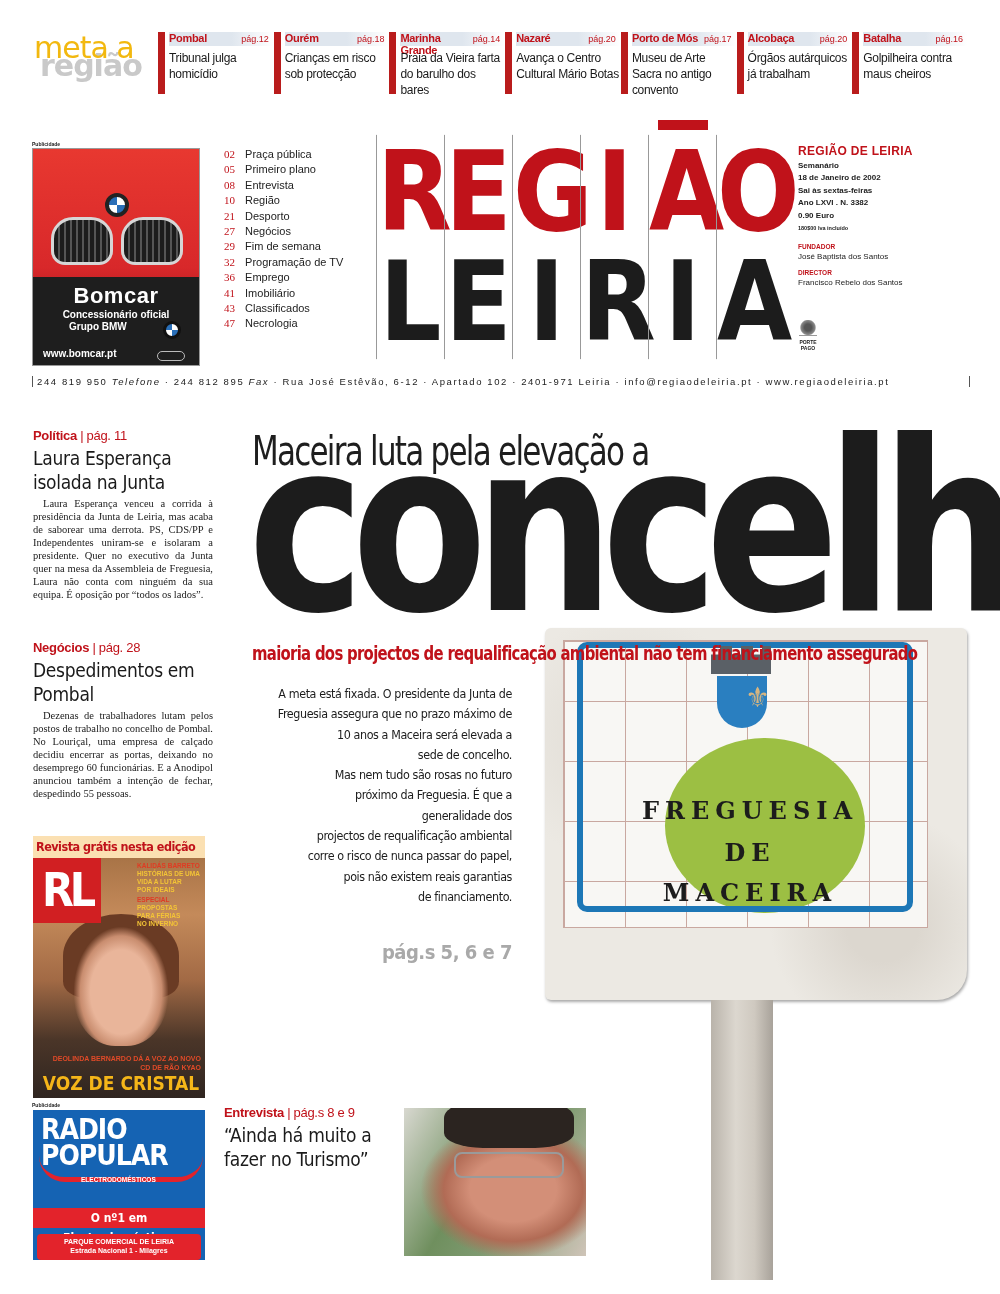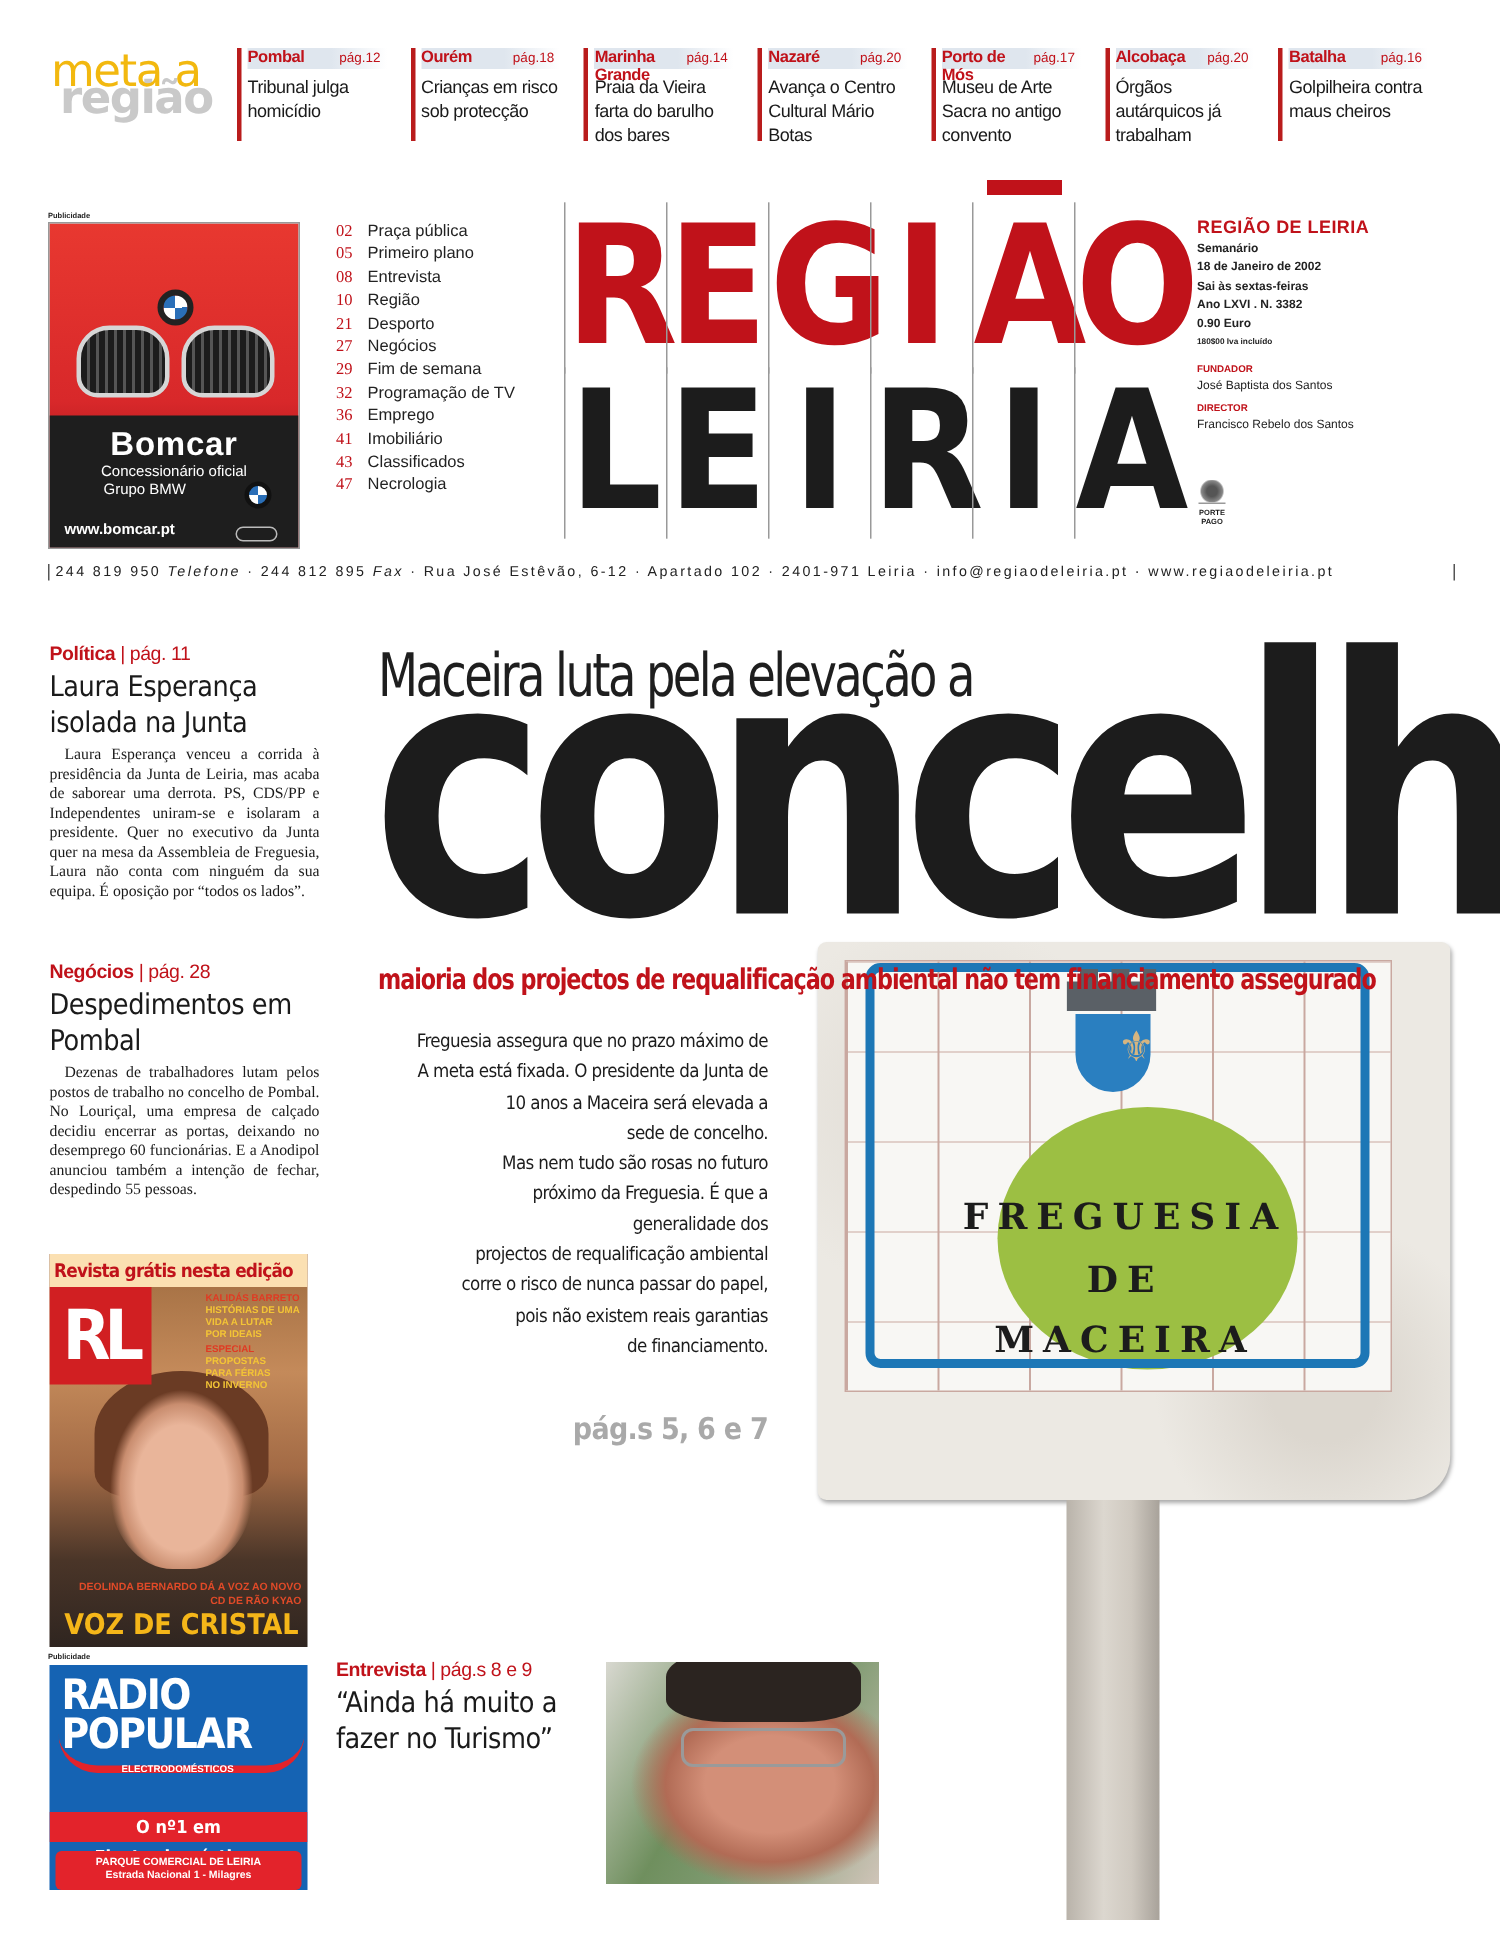--- a/index.html
+++ b/index.html
@@ -6,34 +6,34 @@
   html, body { width: 1000px; height: 1294px; background: #ffffff; overflow: hidden; }
   body { position: relative; font-family: "Liberation Sans", sans-serif; color: #1a1a1a; }
   .abs { position: absolute; }
 
   
   .toda { left: 32px; top: 30px; width: 110px; height: 60px; }
   .toda .t1 { position: absolute; left: 2px; top: 0; font-size: 30px; color: #f2b80f; letter-spacing: -1px; z-index: 2; font-family: "DejaVu Sans", sans-serif; }
   .toda .t2 { position: absolute; left: 8px; top: 18px; font-size: 30px; color: #c9c9c9; font-weight: bold; letter-spacing: -1px; z-index: 1; font-family: "DejaVu Sans", sans-serif; }
 
   .teasers { left: 158px; top: 32px; width: 810px; height: 62px; display: flex; }
-  .teaser { width: 117px; margin-right: 16px; border-left: 3px solid #b91c1c; padding-left: 4px; height: 62px; }
+  .teaser { width: 117px; margin-right: 1px; border-left: 7px solid #b91c1c; padding-left: 4px; height: 62px; }
   .teaser .head { display: flex; justify-content: space-between; align-items: baseline; background: linear-gradient(to right, #dfe6ee 60%, #ffffff 100%); padding-right: 4px; height: 14px; }
   .teaser .place { color: #c0121a; font-weight: bold; font-size: 11px; font-family: "Liberation Sans Narrow", "Liberation Sans", sans-serif; letter-spacing: -0.3px; }
   .teaser .page { color: #c0121a; font-size: 9px; }
   .teaser .title { font-size: 12px; line-height: 16px; margin-top: 4px; color: #1a1a1a; letter-spacing: -0.3px; }
 
   
   .pub { font-size: 5px; font-weight: bold; color: #222; }
   .bmw-ad { left: 32px; top: 148px; width: 168px; height: 218px; background: linear-gradient(to bottom, #e83830 0%, #d8282a 55%, #b81b20 70%); overflow: hidden; border: 1px solid #999; }
   .bmw-ad .grille { position: absolute; top: 68px; width: 62px; height: 48px; border: 3px solid #d6d6d6; border-radius: 22px 22px 14px 14px; background: repeating-linear-gradient(90deg, #1c1c1c 0 4px, #555 4px 6px); }
   .bmw-ad .logo-bmw { position: absolute; left: 72px; top: 44px; width: 24px; height: 24px; border-radius: 50%; background: conic-gradient(#fff 0 25%, #2a6fb8 25% 50%, #fff 50% 75%, #2a6fb8 75%); border: 4px solid #222; }
   .bmw-ad .black { position: absolute; left: 0; top: 128px; width: 100%; height: 90px; background: #1e1e1e; color: #fff; text-align: center; }
   .bmw-ad .brand { font-size: 22px; font-weight: bold; margin-top: 6px; letter-spacing: 0.5px; }
-  .bmw-ad .sub { font-size: 10px; font-weight: normal; line-height: 12px; }
+  .bmw-ad .sub { font-size: 10px; font-weight: bold; line-height: 12px; }
   .bmw-ad .url { position: absolute; left: 10px; bottom: 8px; font-size: 10px; font-weight: bold; }
   .bmw-ad .small-logo { position: absolute; right: 18px; top: 44px; width: 18px; height: 18px; border-radius: 50%; background: conic-gradient(#fff 0 25%, #2a6fb8 25% 50%, #fff 50% 75%, #2a6fb8 75%); border: 3px solid #111; }
   .bmw-ad .mini { position: absolute; right: 14px; bottom: 6px; width: 28px; height: 10px; border-radius: 5px; border: 1px solid #bbb; }
 
   
   .index { left: 224px; top: 147px; width: 140px; }
   .index .row { font-size: 11px; line-height: 15.4px; color: #222; white-space: nowrap; }
   .index .num { color: #c0121a; display: inline-block; width: 18px; font-family: "Liberation Serif", serif; }
 
   
@@ -278,22 +278,22 @@
   <div class="txt" style="top:210px;">DE</div>
   <div class="txt" style="top:250px;">MACEIRA</div>
   <div class="post"></div>
 </div>
 
 <div class="abs sup">Maceira luta pela elevação a</div>
 <div class="abs big">concelho</div>
 <div class="abs deck">maioria dos projectos de requalificação ambiental não tem financiamento assegurado</div>
 
 <div class="abs intro">
+  <div>A meta está fixada. O presidente da Junta de</div>
   <div>Freguesia assegura que no prazo máximo de</div>
-  <div>A meta está fixada. O presidente da Junta de</div>
   <div>10 anos a Maceira será elevada a</div>
   <div>sede de concelho.</div>
   <div>Mas nem tudo são rosas no futuro</div>
   <div>próximo da Freguesia. É que a</div>
   <div>generalidade dos</div>
   <div>projectos de requalificação ambiental</div>
   <div>corre o risco de nunca passar do papel,</div>
   <div>pois não existem reais garantias</div>
   <div>de financiamento.</div>
 </div>

